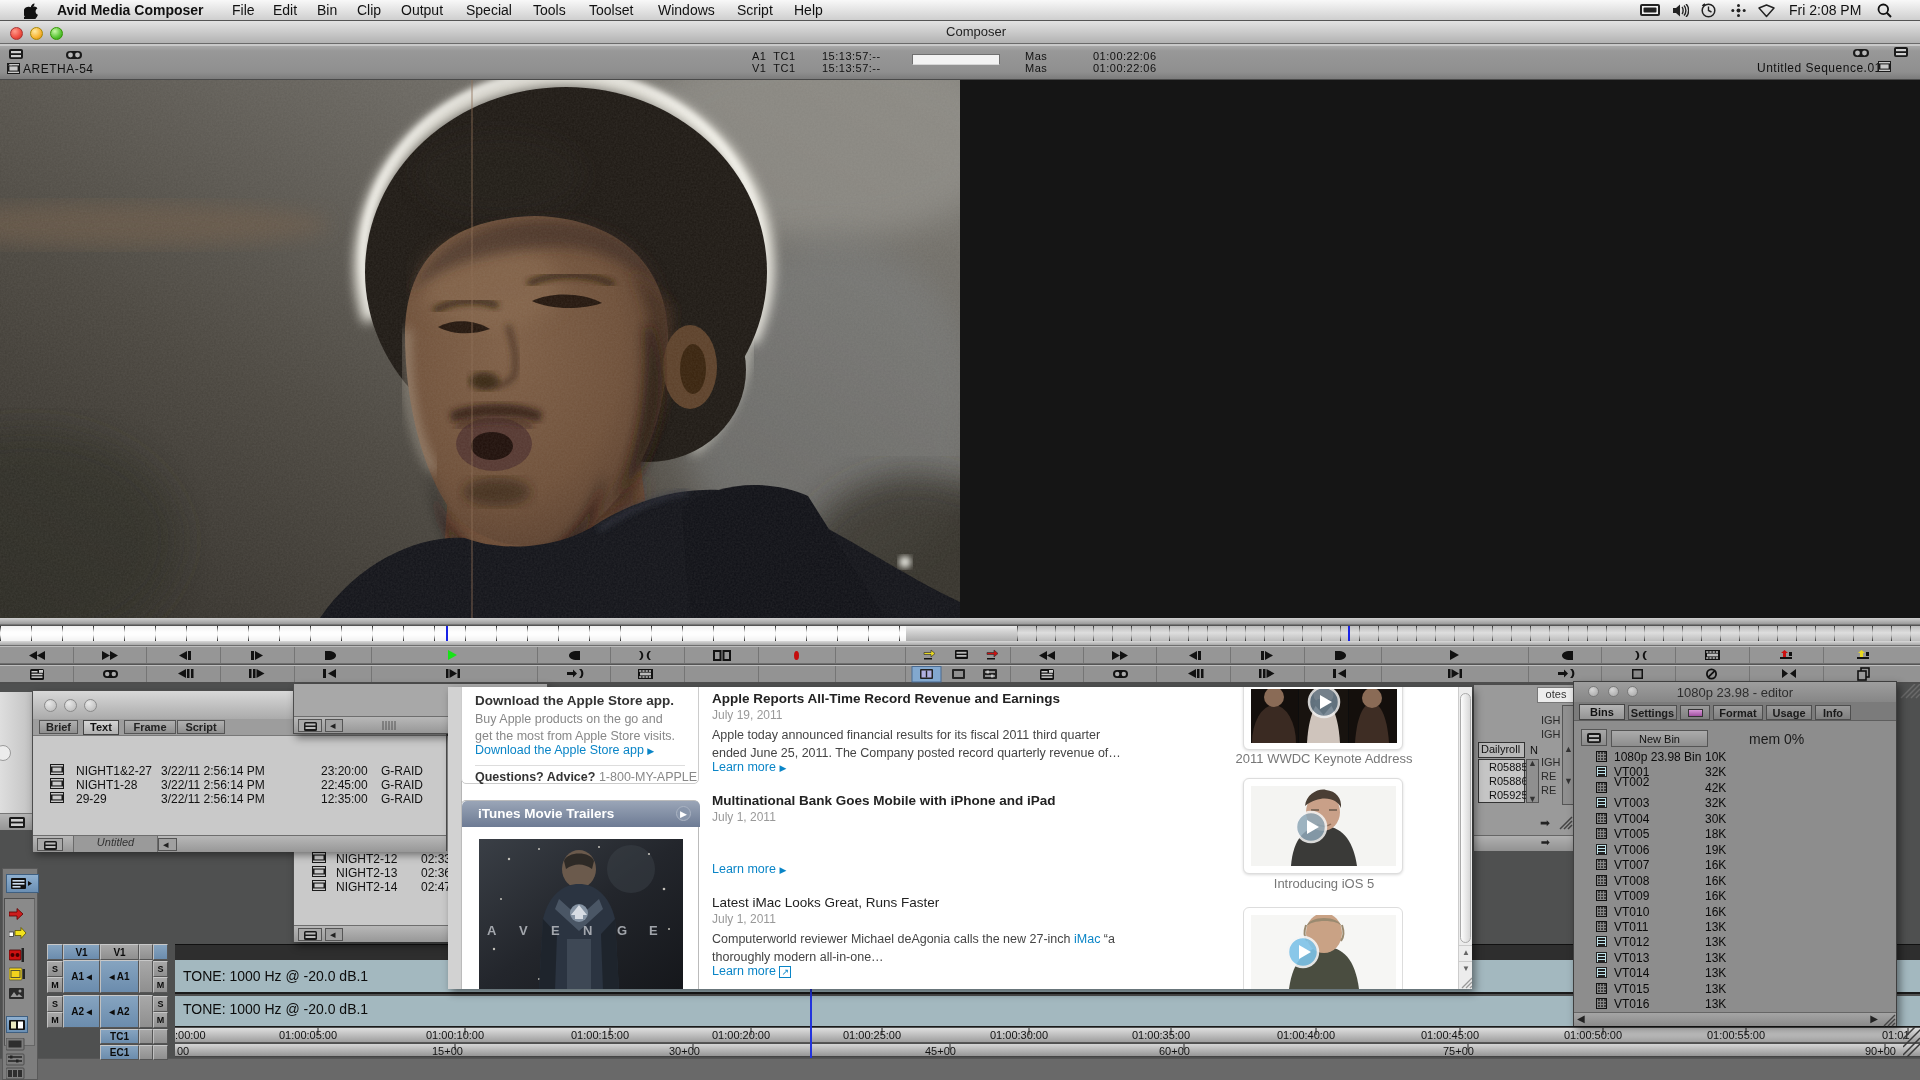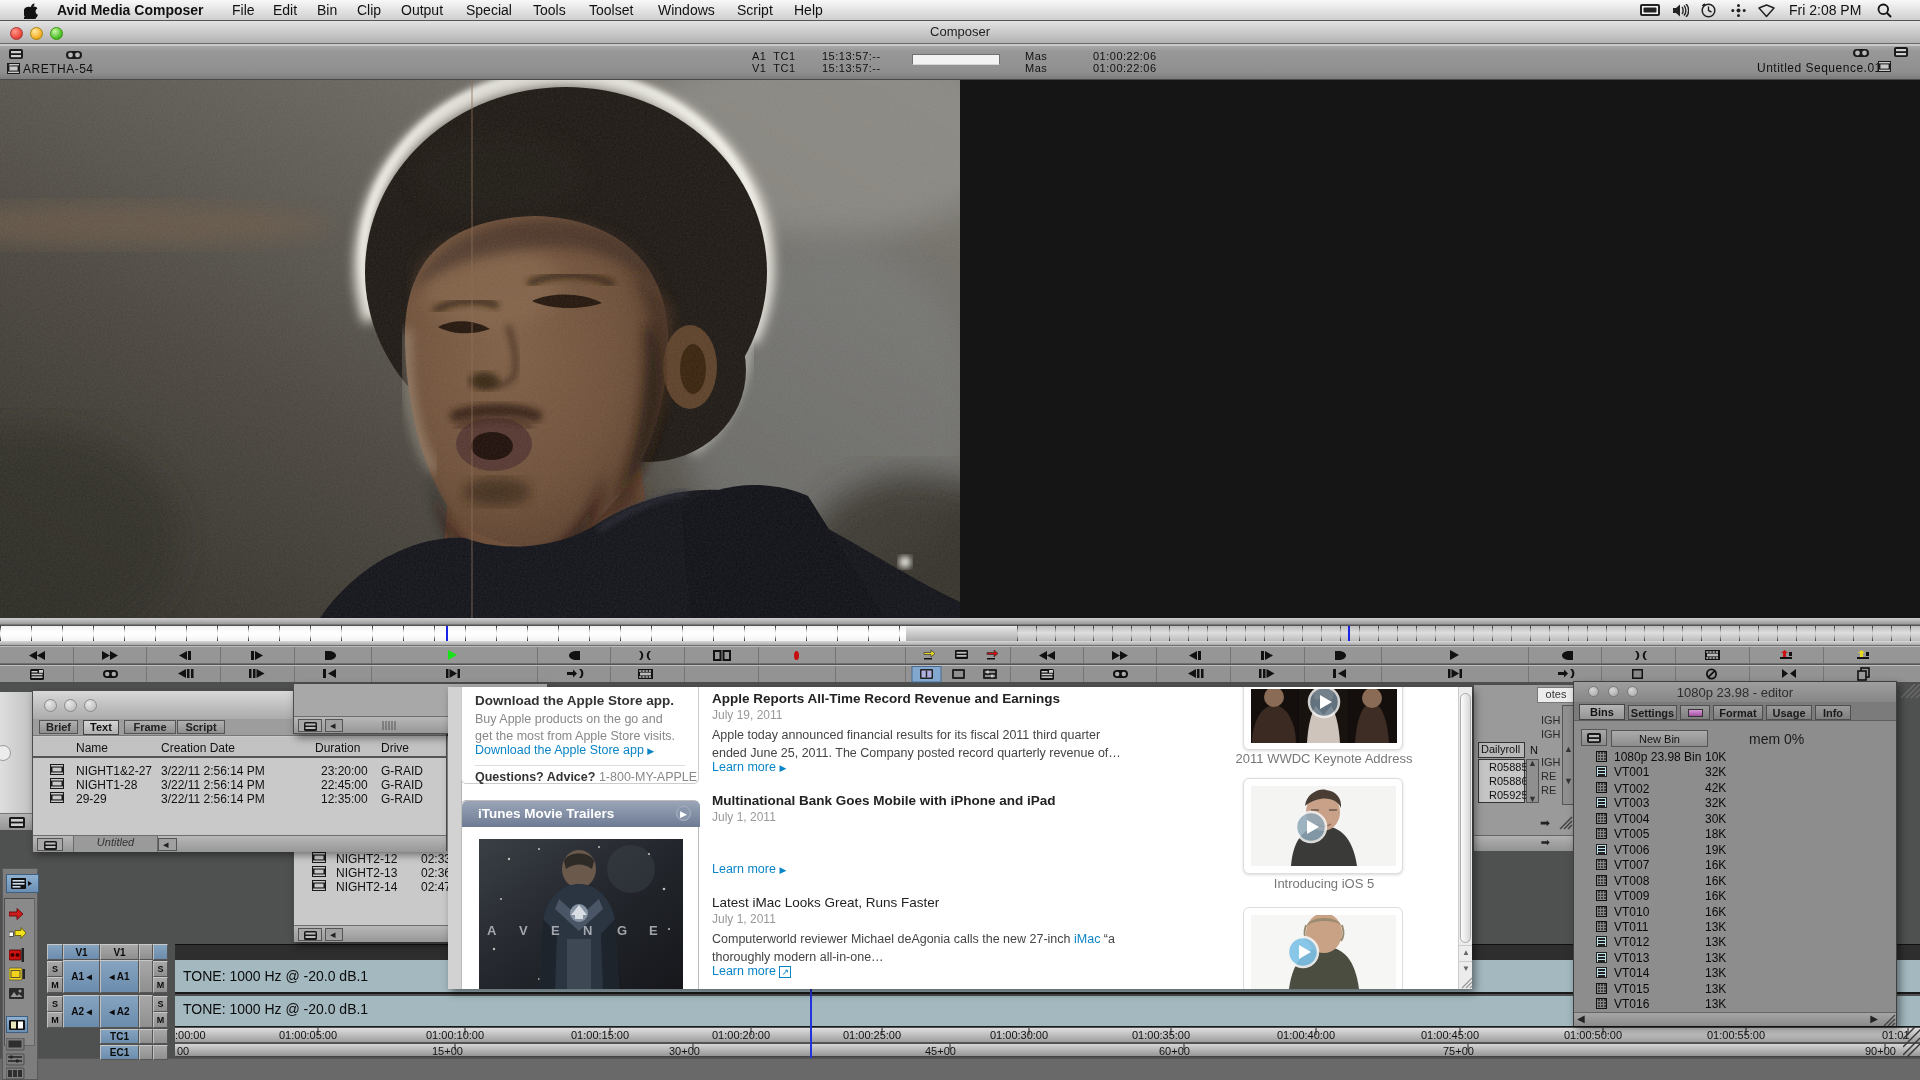--- a/index.html
+++ b/index.html
@@ -8,21 +8,21 @@
   .abs { position:absolute; }
   #stage { position:relative; width:1920px; height:1080px; }
 
   
   #menubar { left:0; top:0; width:1920px; height:21px;
     background:linear-gradient(#f8f8f8,#cfcfcf); border-bottom:1px solid #555;
     font-size:14px; color:#111; }
   #menubar .mi { position:absolute; top:2px; }
   
   #titlebar { left:0; top:21px; width:1920px; height:23px;
-    background:linear-gradient(#e3e3e3,#b2b2b2); border-bottom:1px solid #6a6a6a; }
+    background:linear-gradient(#e3e3e3,#b2b2b2); border-bottom:1px solid #6a6a6a;padding-left:16px; }
   .tl { position:absolute; top:6px; width:13px; height:13px; border-radius:50%; }
   #titlebar .name { position:absolute; width:100%; text-align:center; top:3px;
     font-size:13px; color:#222; }
   
   #toolbar { left:0; top:44px; width:1920px; height:36px;
     background:linear-gradient(#b0b0b0,#989898 20%,#8f8f8f 80%,#7c7c7c);
     border-bottom:1px solid #4a4a4a; font-size:11px; color:#111; }
   .tc { position:absolute; font-size:11px; letter-spacing:0.5px; color:#111; }
 
   
@@ -757,26 +757,20 @@
       <div class="tl" style="left:11px;top:8px;background:radial-gradient(circle at 35% 30%,#e8e8e8,#b5b5b5);border:1px solid #8a8a8a"></div>
       <div class="tl" style="left:31px;top:8px;background:radial-gradient(circle at 35% 30%,#e8e8e8,#b5b5b5);border:1px solid #8a8a8a"></div>
       <div class="tl" style="left:51px;top:8px;background:radial-gradient(circle at 35% 30%,#e8e8e8,#b5b5b5);border:1px solid #8a8a8a"></div>
     </div>
     <div class="abs" style="left:0;top:28px;width:100%;height:17px;background:#9d9d9d;border-bottom:1px solid #787878">
       <span style="position:absolute;left:6px;top:1px;width:39px;height:14px;background:linear-gradient(#b0b0b0,#8f8f8f);border:1px solid #555;font-size:11px;font-weight:bold;color:#222;text-align:center">Brief</span>
       <span style="position:absolute;left:50px;top:1px;width:36px;height:15px;background:linear-gradient(#d5d5d5,#b0b0b0);border:1px solid #444;font-size:11px;font-weight:bold;color:#111;text-align:center">Text</span>
       <span style="position:absolute;left:91px;top:1px;width:52px;height:14px;background:linear-gradient(#b0b0b0,#8f8f8f);border:1px solid #555;font-size:11px;font-weight:bold;color:#222;text-align:center">Frame</span>
       <span style="position:absolute;left:144px;top:1px;width:48px;height:14px;background:linear-gradient(#b0b0b0,#8f8f8f);border:1px solid #555;font-size:11px;font-weight:bold;color:#222;text-align:center">Script</span>
     </div>
-    <div class="abs" style="left:0;top:46px;width:100%;height:21px;background:#c2c2c2;border-bottom:2px solid #555;white-space:nowrap">
-      <span style="position:absolute;left:43px;top:4px;font-size:12px;color:#111">Name</span>
-      <span style="position:absolute;left:128px;top:4px;font-size:12px;color:#111">Creation Date</span>
-      <span style="position:absolute;left:282px;top:4px;font-size:12px;color:#111">Duration</span>
-      <span style="position:absolute;left:348px;top:4px;font-size:12px;color:#111">Drive</span>
-    </div>
     <div class="abs" style="left:0;top:69px;width:100%;height:76px;font-size:12px;color:#111;white-space:nowrap">
       <svg width="16" height="12" style="position:absolute;left:17px;top:4px">
           <rect width="14" height="11" fill="#1a1a1a"></rect>
           <rect x="1" y="1" width="12" height="1.5" fill="#c9c9c9"></rect>
           <rect x="1" y="8.5" width="12" height="1.5" fill="#c9c9c9"></rect>
           <rect x="2.5" y="3.6" width="9" height="3.8" fill="#c9c9c9"></rect>
         </svg>
       <span style="position:absolute;left:43px;top:4px">NIGHT1&amp;2-27</span>
       <span style="position:absolute;left:128px;top:4px">3/22/11 2:56:14 PM</span>
       <span style="position:absolute;left:288px;top:4px">23:20:00</span>
@@ -1029,21 +1023,21 @@
         <span style="position:absolute;left:40px;top:0px">1080p 23.98 Bin</span>
         <span style="position:absolute;left:131px;top:0px">10K</span>
         <span style="position:absolute;left:22px;top:16px;width:11px;height:11px;background:#bfe3ea;border:1px solid #222">
           <span style="position:absolute;left:1px;top:1px;width:7px;height:1.5px;background:#222"></span>
           <span style="position:absolute;left:1px;top:4px;width:7px;height:1.5px;background:#222"></span>
           <span style="position:absolute;left:1px;top:7px;width:7px;height:1.5px;background:#222"></span>
         </span>
         <span style="position:absolute;left:40px;top:15px">VT001</span>
         <span style="position:absolute;left:131px;top:15px">32K</span>
         <span style="position:absolute;left:22px;top:32px;width:11px;height:11px;background:#3d3d3d;border:1px solid #111;background-image:repeating-linear-gradient(90deg,#888 0 1px,transparent 1px 3px),repeating-linear-gradient(0deg,#888 0 1px,transparent 1px 3px)"></span>
-        <span style="position:absolute;left:40px;top:32px">VT002</span>
+        <span style="position:absolute;left:40px;top:25px">VT002</span>
         <span style="position:absolute;left:131px;top:31px">42K</span>
         <span style="position:absolute;left:22px;top:47px;width:11px;height:11px;background:#bfe3ea;border:1px solid #222">
           <span style="position:absolute;left:1px;top:1px;width:7px;height:1.5px;background:#222"></span>
           <span style="position:absolute;left:1px;top:4px;width:7px;height:1.5px;background:#222"></span>
           <span style="position:absolute;left:1px;top:7px;width:7px;height:1.5px;background:#222"></span>
         </span>
         <span style="position:absolute;left:40px;top:46px">VT003</span>
         <span style="position:absolute;left:131px;top:46px">32K</span>
         <span style="position:absolute;left:22px;top:63px;width:11px;height:11px;background:#3d3d3d;border:1px solid #111;background-image:repeating-linear-gradient(90deg,#888 0 1px,transparent 1px 3px),repeating-linear-gradient(0deg,#888 0 1px,transparent 1px 3px)"></span>
         <span style="position:absolute;left:40px;top:62px">VT004</span>

